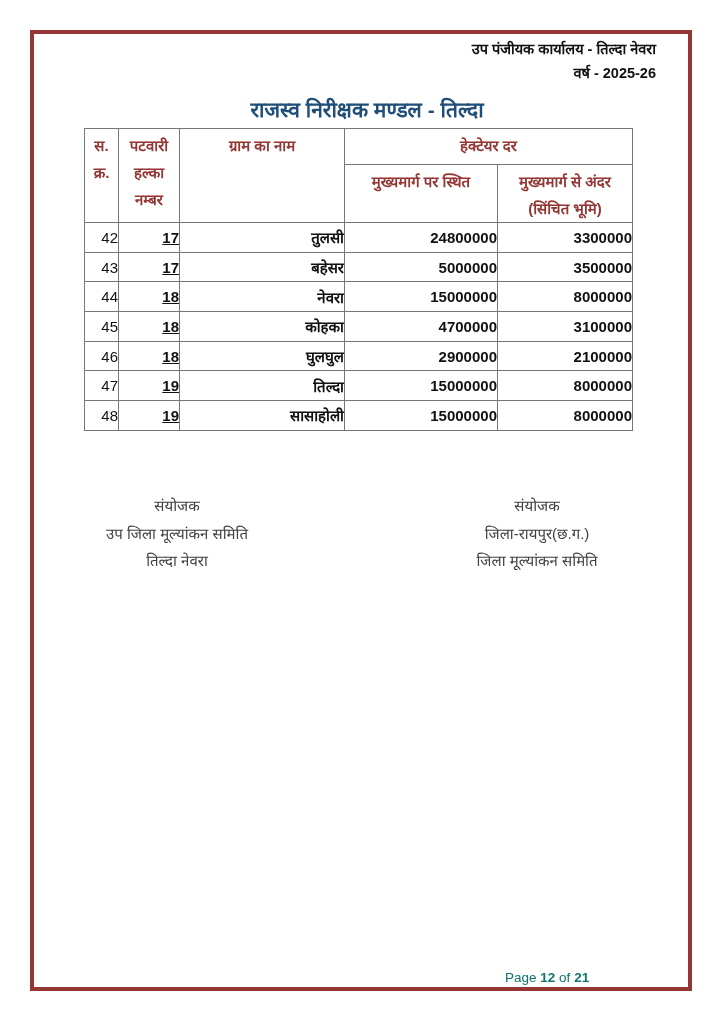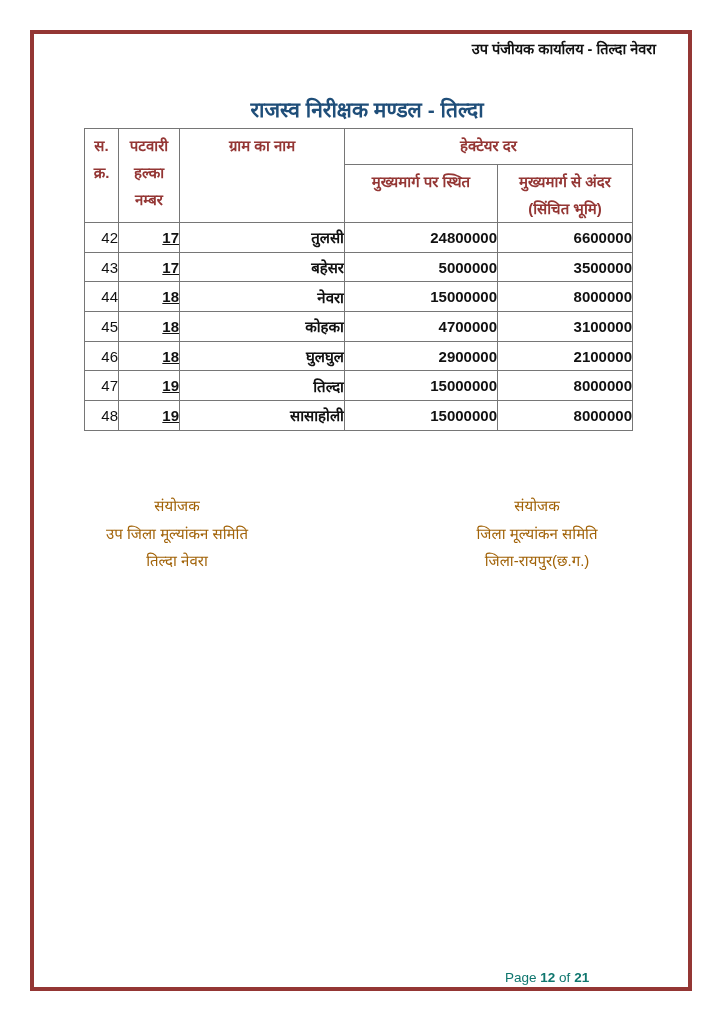--- a/index.html
+++ b/index.html
@@ -81,21 +81,21 @@
     font-weight: bold;
     font-size: 12.5px;
   }
   td.cell-rate { font-weight: bold; }
   .signature {
     position: absolute;
     width: 222px;
     text-align: center;
     font-size: 15px;
     line-height: 27.5px;
-    color: #a16207;
+    color: #404040;
   }
   .signature.left  { left: 66px;  top: 492px; }
   .signature.right { left: 426px; top: 492px; }
   .page-footer {
     position: absolute;
     top: 970px;
     left: 505px;
     width: 120px;
     font-size: 13.5px;
     color: #0f766e;
@@ -105,20 +105,21 @@
 </style>
 </head>
 <body>
 
 <div class="page">
 
   <div class="page-border"></div>
 
   <div class="office-header">
     <div>उप पंजीयक कार्यालय - तिल्दा नेवरा</div>
+    <div>वर्ष - 2025-26</div>
   </div>
 
   <div class="page-title">राजस्व निरीक्षक मण्डल - तिल्दा</div>
 
   <table class="rates">
     <colgroup>
       <col style="width:34px">
       <col style="width:61px">
       <col style="width:165px">
       <col style="width:153px">
@@ -135,21 +136,21 @@
         <th>मुख्यमार्ग पर स्थित</th>
         <th>मुख्यमार्ग से अंदर (सिंचित भूमि)</th>
       </tr>
     </thead>
     <tbody>
       <tr class="data-row">
         <td class="cell-sno">42</td>
         <td class="cell-halka">17</td>
         <td class="cell-village">तुलसी</td>
         <td class="cell-rate">24800000</td>
-        <td class="cell-rate">6600000</td>
+        <td class="cell-rate">3300000</td>
       </tr>
       <tr class="data-row">
         <td class="cell-sno">43</td>
         <td class="cell-halka">17</td>
         <td class="cell-village">बहेसर</td>
         <td class="cell-rate">5000000</td>
         <td class="cell-rate">3500000</td>
       </tr>
       <tr class="data-row">
         <td class="cell-sno">44</td>
@@ -190,22 +191,22 @@
   </table>
 
   <div class="signature left">
     <div>संयोजक</div>
     <div>उप जिला मूल्यांकन समिति</div>
     <div>तिल्दा नेवरा</div>
   </div>
 
   <div class="signature right">
     <div>संयोजक</div>
+    <div>जिला-रायपुर(छ.ग.)</div>
     <div>जिला मूल्यांकन समिति</div>
-    <div>जिला-रायपुर(छ.ग.)</div>
   </div>
 
   <div class="page-footer">
     <span>Page</span>
     <span class="b">12</span>
     <span>of</span>
     <span class="b">21</span>
   </div>
 
 </div>

